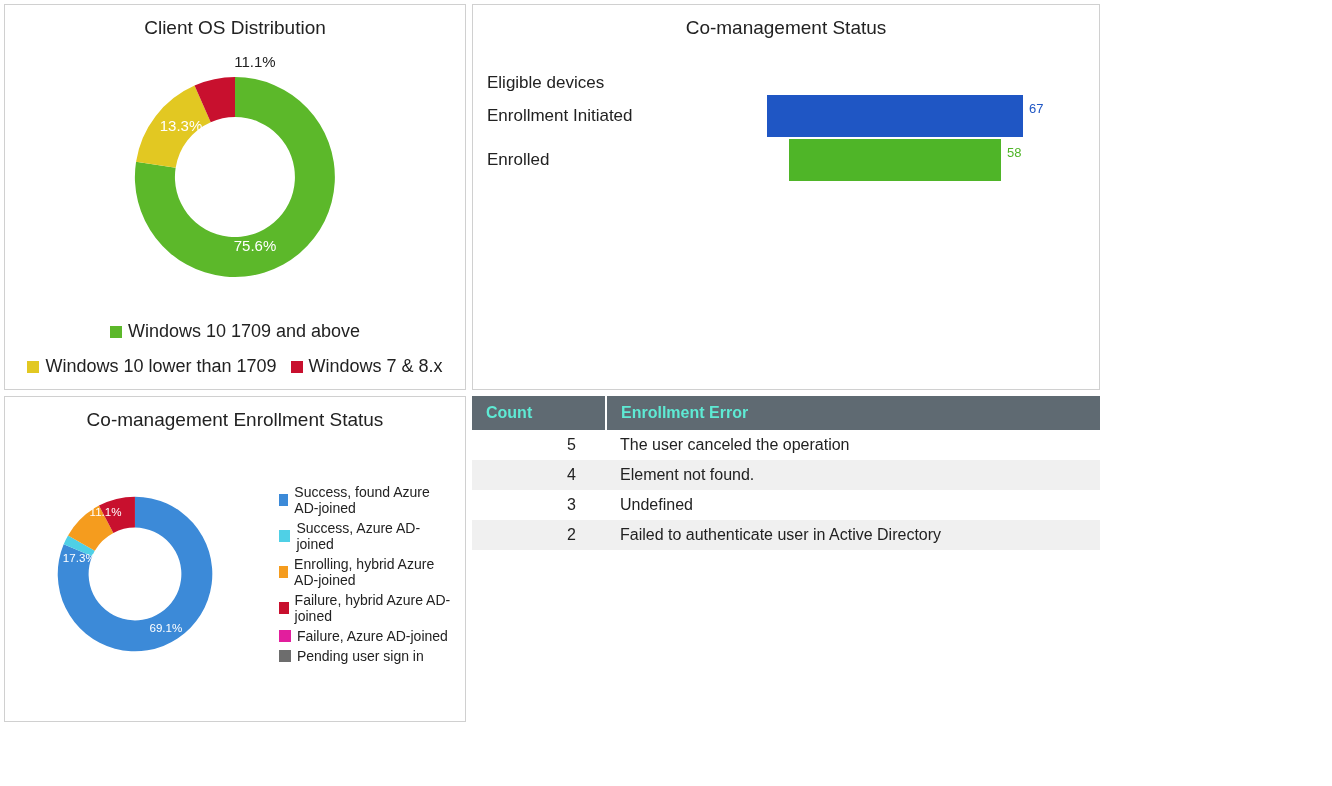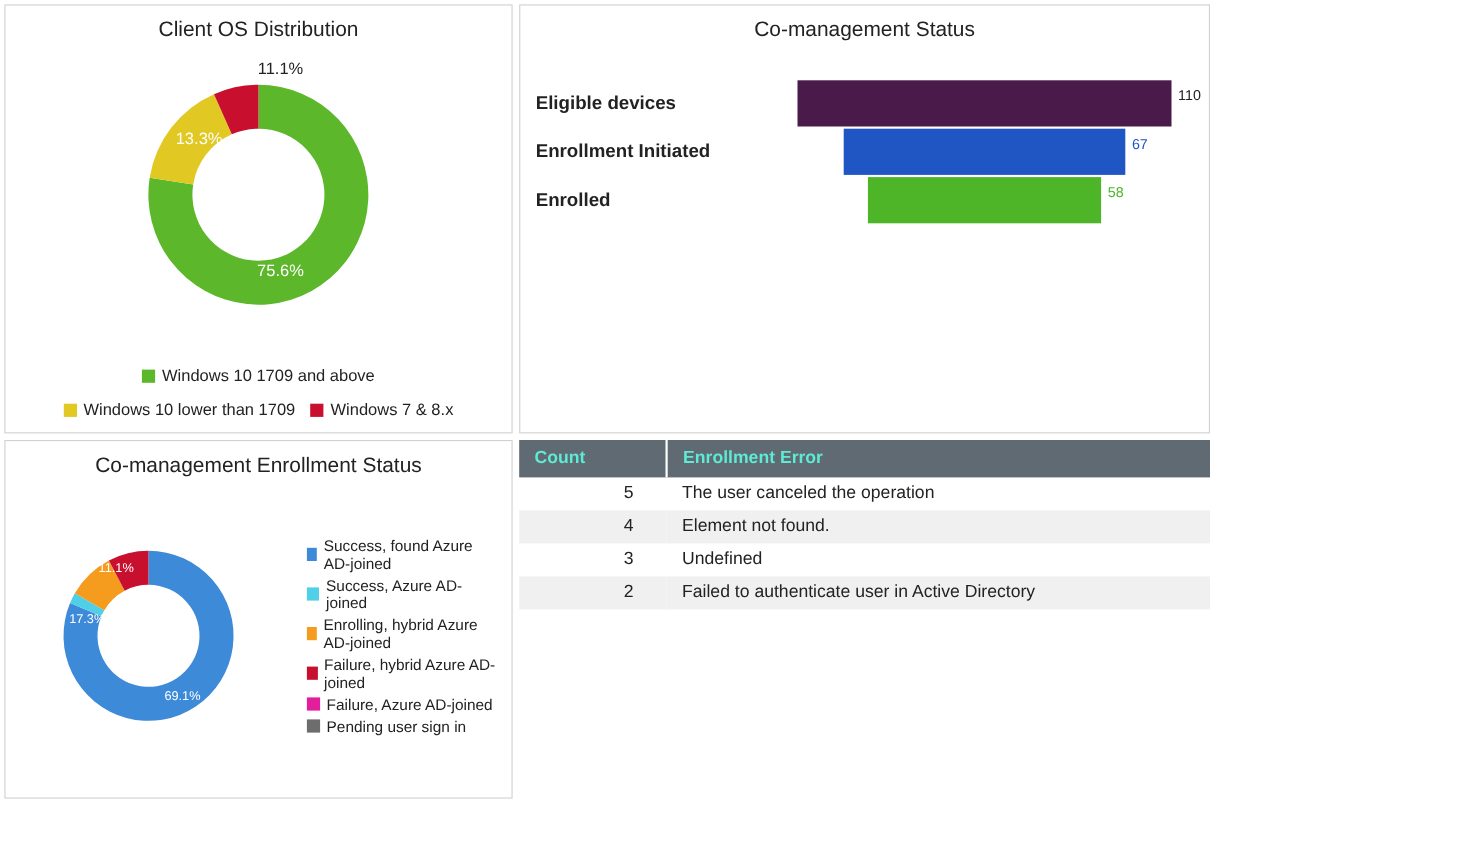--- a/index.html
+++ b/index.html
@@ -38,22 +38,22 @@
   .donut-wrap { display:flex; flex-direction:column; align-items:center; }
   svg.donut { display:block; }
   .slice-label { font-size: 15px; fill:#fff; font-weight:400; }
   .slice-label.dark { fill:#222; }
 
   .legend-row {
     display:flex;
     flex-wrap:wrap;
     justify-content:center;
     gap: 14px;
-    margin-top: 26px;
-    font-size: 15px;
+    margin-top: 14px;
+    font-size: 18px;
   }
   .legend-column {
     display:flex;
     flex-direction:column;
     gap:4px;
     font-size: 14px;
   }
   .legend-item { display:flex; align-items:center; gap:6px; }
   .swatch { width:12px; height:12px; display:inline-block; }
 
@@ -66,21 +66,21 @@
 
   
   .funnel { margin-top: 34px; }
   .funnel-row {
     display:flex;
     align-items:center;
     margin-bottom: 2px;
   }
   .funnel-label {
     width: 230px;
-    font-weight: 700;
+    font-weight: 400;
     font-size: 17px;
     line-height: 1.15;
     padding-right: 8px;
   }
   .funnel-bar-area {
     position: relative;
     width: 360px;
     height: 42px;
   }
   .funnel-bar {
@@ -152,24 +152,20 @@
       </div>
     </div>
   </div>
 
   <div class="panel">
     <div class="panel-title">Co-management Status</div>
     <div class="funnel">
 
       <div class="funnel-row">
         <div class="funnel-label">Eligible devices</div>
-        <div class="funnel-bar-area">
-          <div class="funnel-bar" style="left:0px;width:340px;background:#4a1a4a"></div>
-          <span class="funnel-value" style="left:346px;color:#222">110</span>
-        </div>
       </div>
 
 
       <div class="funnel-row">
         <div class="funnel-label">Enrollment Initiated</div>
         <div class="funnel-bar-area">
           <div class="funnel-bar" style="left:42px;width:256px;background:#1f56c4"></div>
           <span class="funnel-value" style="left:304px;color:#1f56c4">67</span>
         </div>
       </div>

